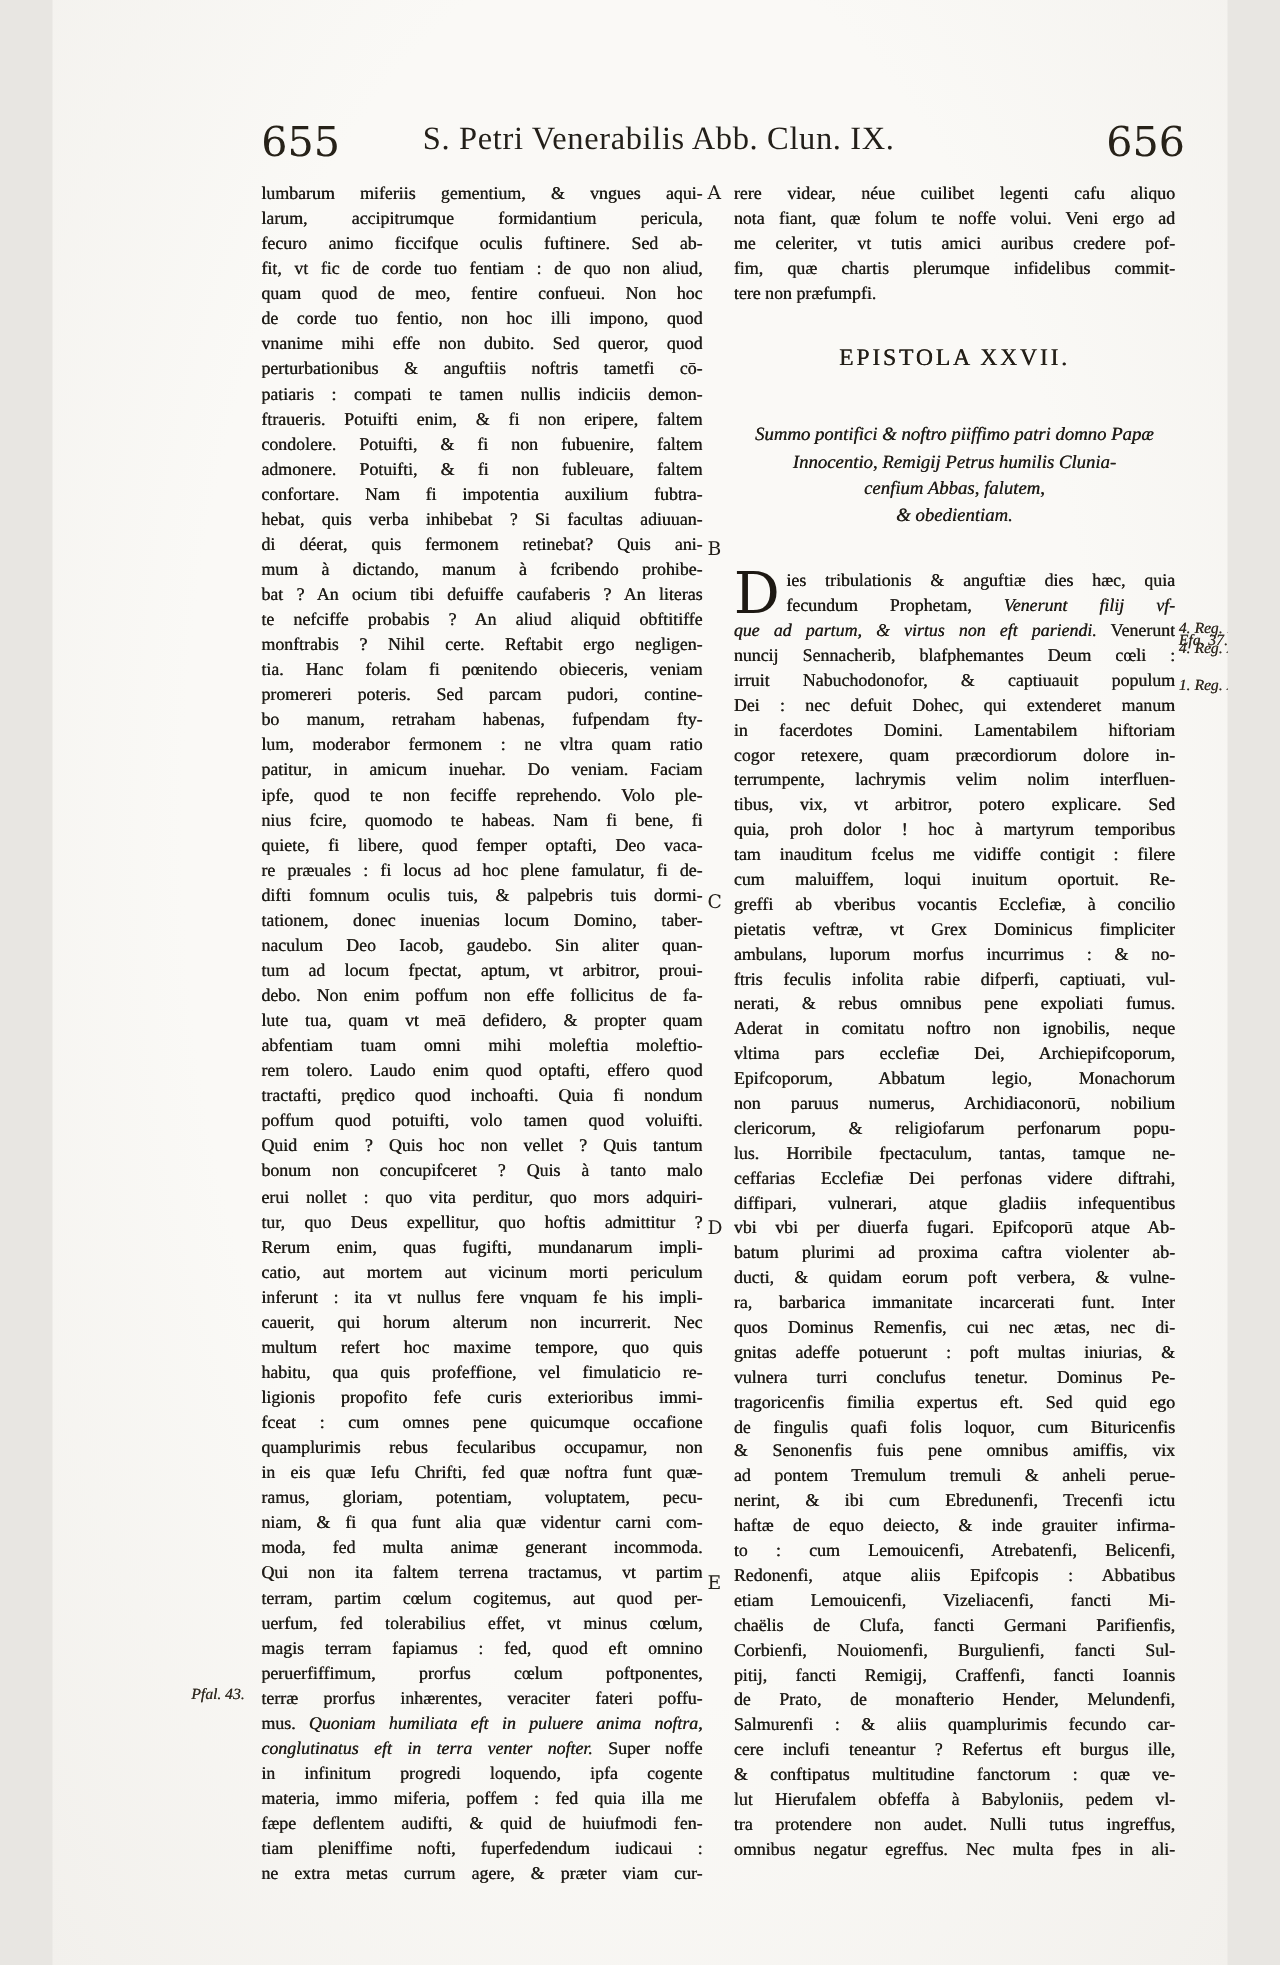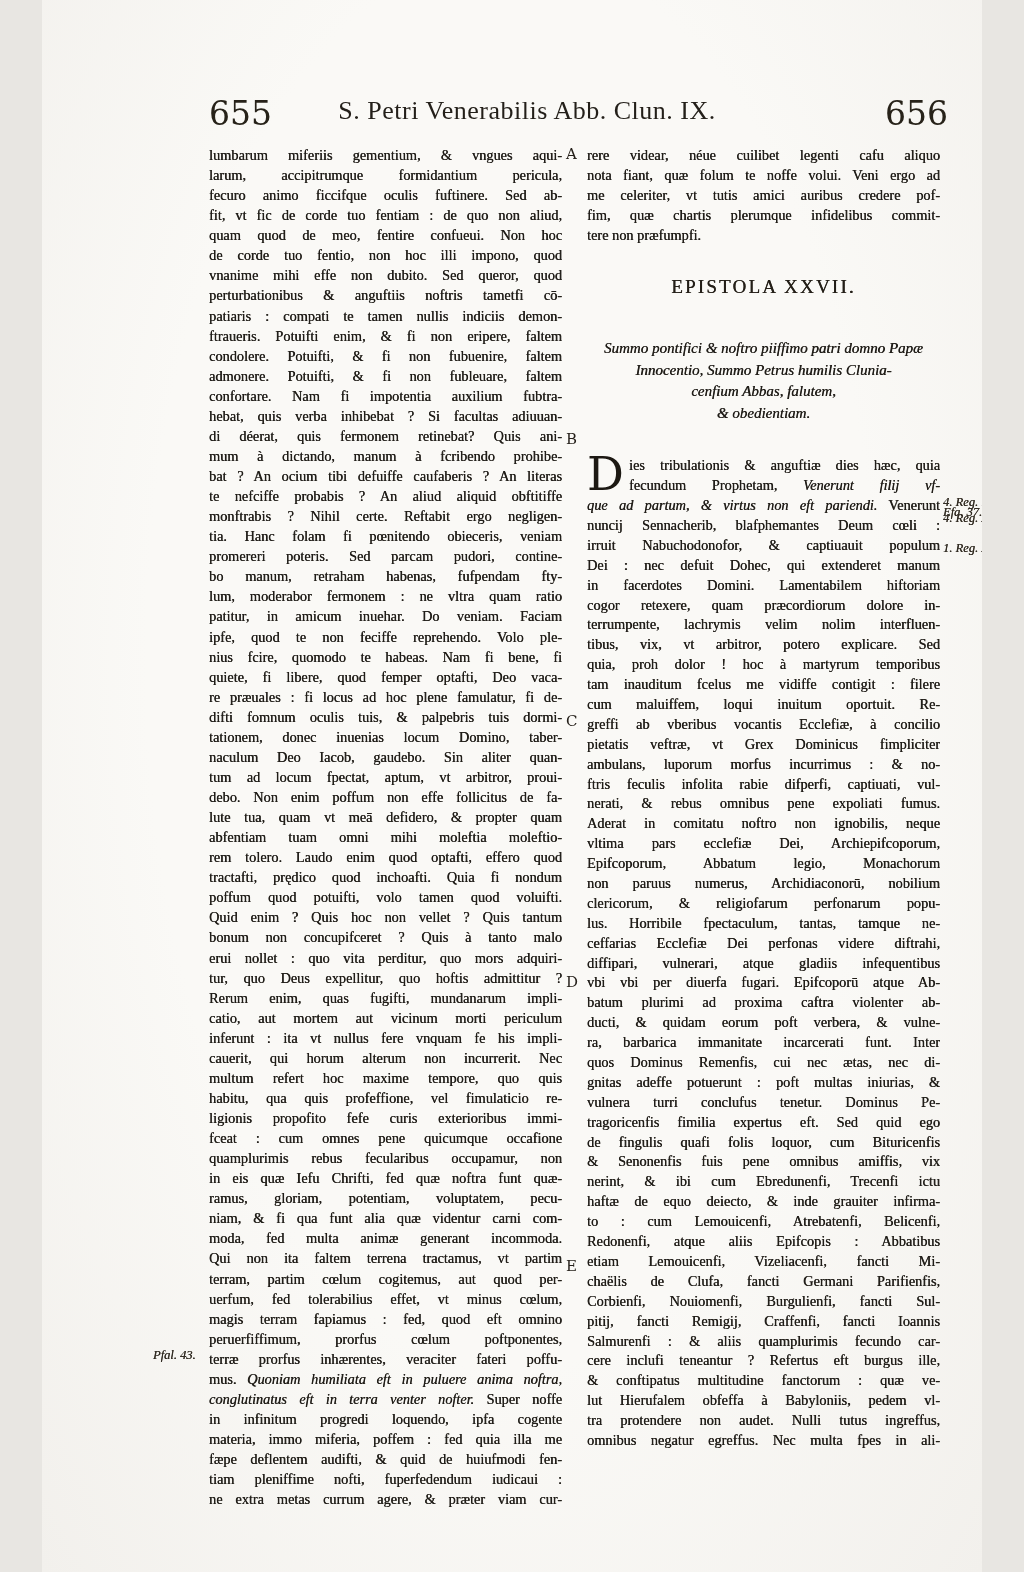--- a/index.html
+++ b/index.html
@@ -177,21 +177,21 @@
     <div>
         <div class="tline"><span>rere videar, néue cuilibet legenti cafu aliquo</span></div>
         <div class="tline"><span>nota fiant, quæ folum te noffe volui. Veni ergo ad</span></div>
         <div class="tline"><span>me celeriter, vt tutis amici auribus credere pof-</span></div>
         <div class="tline"><span>fim, quæ chartis plerumque infidelibus commit-</span></div>
         <div class="tline short"><span>tere non præfumpfi.</span></div>
       </div>
     <div class="epistola-heading">EPISTOLA XXVII.</div>
     <div class="salutation">
         <div class="tline"><span>Summo pontifici &amp; noftro piiffimo patri domno Papæ</span></div>
-        <div class="tline"><span>Innocentio, Summo Petrus humilis Clunia-</span></div>
+        <div class="tline"><span>Innocentio, Remigij Petrus humilis Clunia-</span></div>
         <div class="tline"><span>cenfium Abbas, falutem,</span></div>
         <div class="tline"><span>&amp; obedientiam.</span></div>
       </div>
     <div class="body-block">
       <span class="dropcap">D</span>
       <div>
           <div class="tline dc-indent"><span>ies tribulationis &amp; anguftiæ dies hæc, quia</span></div>
           <div class="tline dc-indent"><span>fecundum Prophetam, </span><span class="it">Venerunt filij vf-</span></div>
           <div class="tline"><span class="it">que ad partum, &amp; virtus non eft pariendi.</span><span> Venerunt</span></div>
           <div class="tline"><span>nuncij Sennacherib, blafphemantes Deum cœli :</span></div>
@@ -220,28 +220,30 @@
           <div class="tline"><span>vbi vbi per diuerfa fugari. Epifcoporū atque Ab-</span></div>
           <div class="tline"><span>batum plurimi ad proxima caftra violenter ab-</span></div>
           <div class="tline"><span>ducti, &amp; quidam eorum poft verbera, &amp; vulne-</span></div>
           <div class="tline"><span>ra, barbarica immanitate incarcerati funt. Inter</span></div>
           <div class="tline"><span>quos Dominus Remenfis, cui nec ætas, nec di-</span></div>
           <div class="tline"><span>gnitas adeffe potuerunt : poft multas iniurias, &amp;</span></div>
           <div class="tline"><span>vulnera turri conclufus tenetur. Dominus Pe-</span></div>
           <div class="tline"><span>tragoricenfis fimilia expertus eft. Sed quid ego</span></div>
           <div class="tline"><span>de fingulis quafi folis loquor, cum Bituricenfis</span></div>
           <div class="tline"><span>&amp; Senonenfis fuis pene omnibus amiffis, vix</span></div>
+          <div class="tline"><span>ad pontem Tremulum tremuli &amp; anheli perue-</span></div>
           <div class="tline"><span>nerint, &amp; ibi cum Ebredunenfi, Trecenfi ictu</span></div>
           <div class="tline"><span>haftæ de equo deiecto, &amp; inde grauiter infirma-</span></div>
           <div class="tline"><span>to : cum Lemouicenfi, Atrebatenfi, Belicenfi,</span></div>
           <div class="tline"><span>Redonenfi, atque aliis Epifcopis : Abbatibus</span></div>
           <div class="tline"><span>etiam Lemouicenfi, Vizeliacenfi, fancti Mi-</span></div>
           <div class="tline"><span>chaëlis de Clufa, fancti Germani Parifienfis,</span></div>
           <div class="tline"><span>Corbienfi, Nouiomenfi, Burgulienfi, fancti Sul-</span></div>
           <div class="tline"><span>pitij, fancti Remigij, Craffenfi, fancti Ioannis</span></div>
+          <div class="tline"><span>de Prato, de monafterio Hender, Melundenfi,</span></div>
           <div class="tline"><span>Salmurenfi : &amp; aliis quamplurimis fecundo car-</span></div>
           <div class="tline"><span>cere inclufi teneantur ? Refertus eft burgus ille,</span></div>
           <div class="tline"><span>&amp; conftipatus multitudine fanctorum : quæ ve-</span></div>
           <div class="tline"><span>lut Hierufalem obfeffa à Babyloniis, pedem vl-</span></div>
           <div class="tline"><span>tra protendere non audet. Nulli tutus ingreffus,</span></div>
           <div class="tline"><span>omnibus negatur egreffus. Nec multa fpes in ali-</span></div>
         </div>
     </div>
   </div>
 

